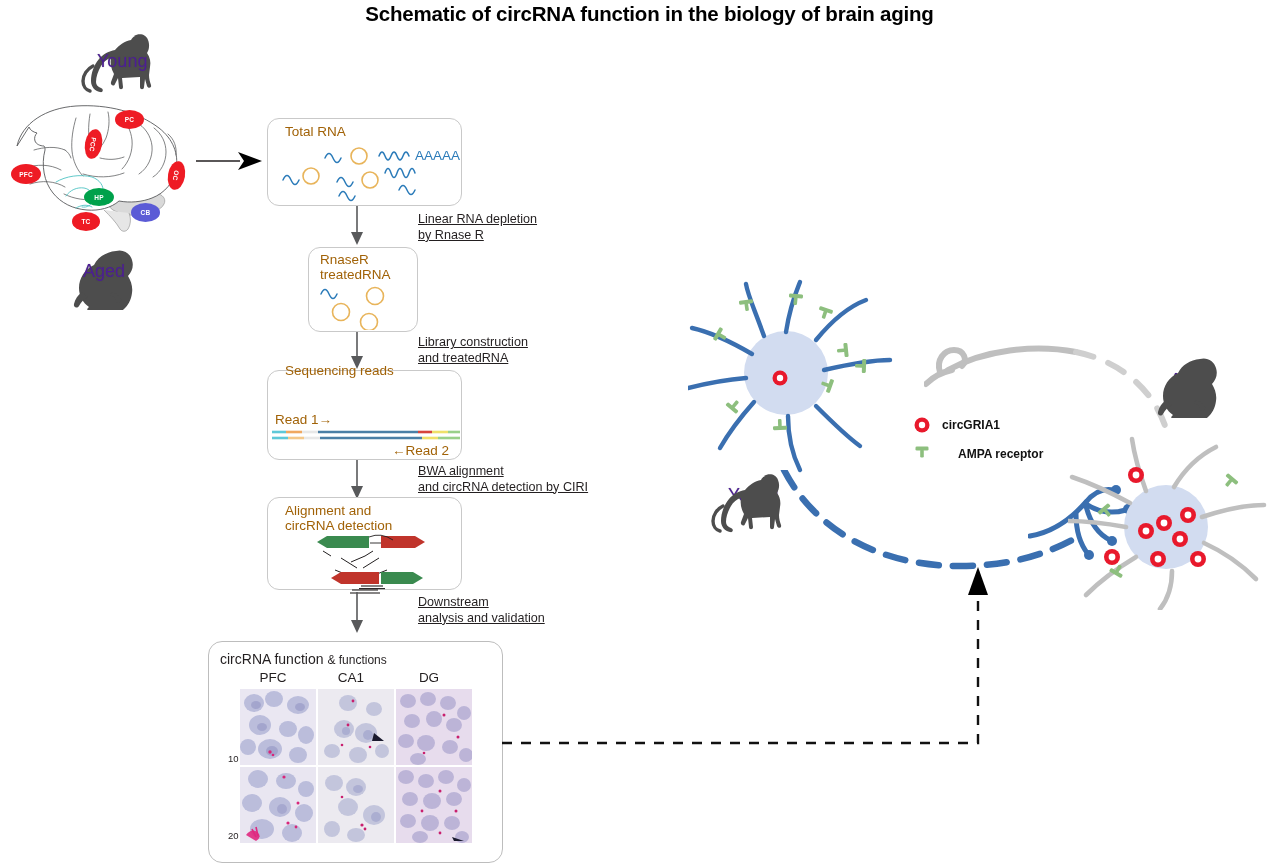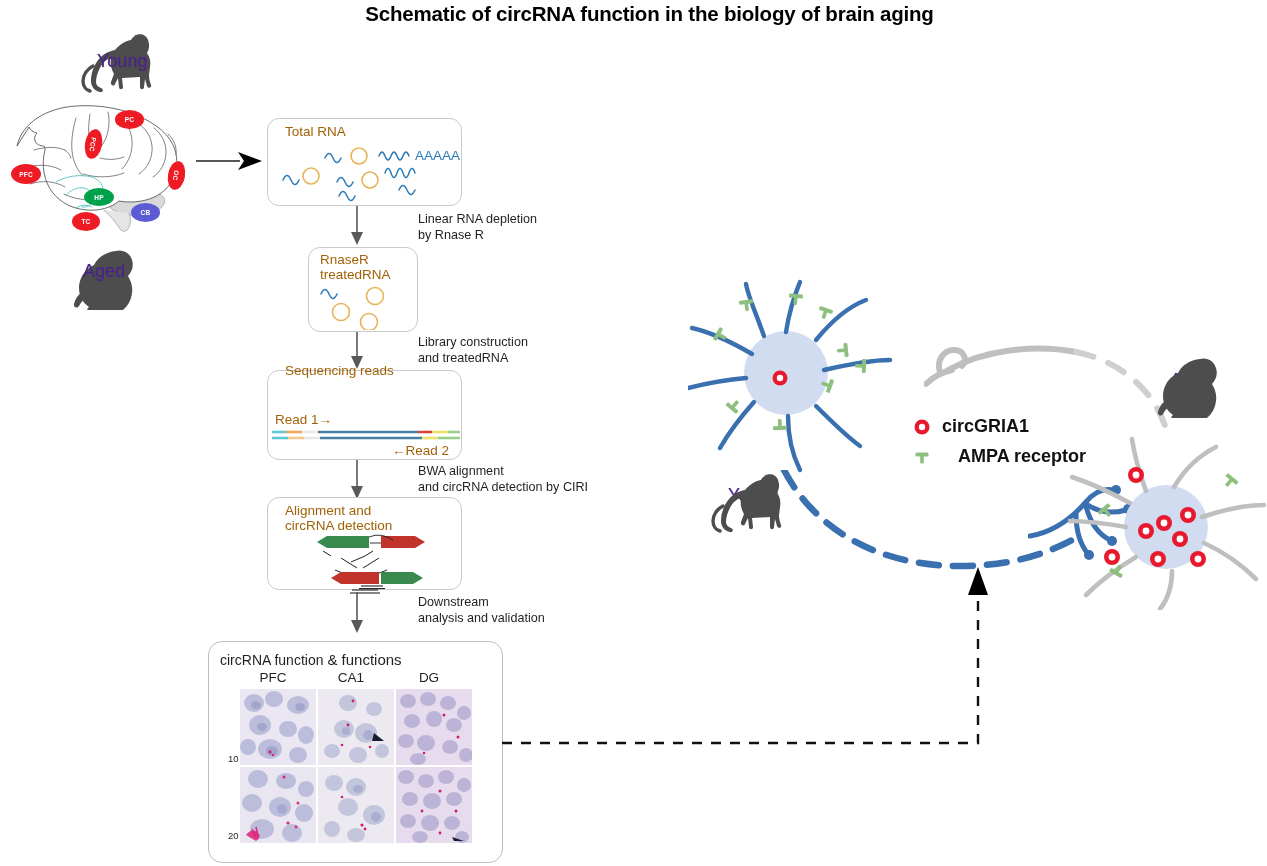--- a/index.html
+++ b/index.html
@@ -9,40 +9,40 @@
   #figure-title{
     left:0;top:2px;width:1267px;text-align:center;
     font-size:20.5px;font-weight:bold;letter-spacing:-0.2px;color:#000;margin-left:16px;
   }
   
   .flowbox{
     border:1px solid #c9c9c9;border-radius:12px;background:#fff;
     box-sizing:border-box;
   }
   .boxlabel{font-size:13.5px;color:#a16207;line-height:1.12;}
-  .sidenote{font-size:12.6px;color:#231f20;line-height:1.25;white-space:pre-line;}
+  .sidenote{font-size:12.6px;color:#231f20;line-height:1.25;white-space:pre-line;text-decoration:underline;}
   
   .region{
     border-radius:50%;display:flex;align-items:center;justify-content:center;
     color:#fff;font-size:6.5px;font-weight:bold;letter-spacing:0.2px;
   }
   
   #micro-panel{
     left:208px;top:641px;width:295px;height:222px;
     border:1.4px solid #bdbdbd;border-radius:14px;background:#fff;box-sizing:border-box;
   }
   #micro-title{left:220px;top:651px;font-size:14px;color:#231f20;}
   .micro-col-head{font-size:13.5px;color:#231f20;text-align:center;}
   .micro-row-label{
     font-size:9.5px;color:#231f20;transform:rotate(-90deg);
     transform-origin:left top;white-space:nowrap;
   }
   .micro-img{position:absolute;overflow:hidden;}
   
-  .legend-text{font-size:18px;font-weight:bold;color:#111;}
+  .legend-text{font-size:12px;font-weight:bold;color:#111;}
   
   .monkey-label{
     position:absolute;color:#4c1d95;font-size:18px;font-weight:normal;
     text-shadow:0 0 1px rgba(70,70,70,.6);
   }
 </style>
 </head>
 <body>
 
 <div class="abs" id="figure-title">Schematic of circRNA function in the biology of brain aging</div>
@@ -237,21 +237,21 @@
 <svg class="abs" style="left:349px;top:592px;" width="16" height="42" viewBox="0 0 16 42">
   <line x1="8" y1="0" x2="8" y2="30" stroke="#58595b" stroke-width="1.6"></line>
   <path d="M2 28 L8 41 L14 28 Z" fill="#58595b"></path>
 </svg>
 <div class="abs sidenote" style="left:418px;top:595px;">Downstream
 analysis and validation</div>
 
 <div class="abs" id="micro-panel"></div>
 <div class="abs" id="micro-title">
   <span>circRNA function</span>
-  <span style="font-size:15px;">&amp; functions</span>
+  <span style="font-size:12px;">&amp; functions</span>
 </div>
 
 <div class="abs micro-col-head" style="left:242px;top:670px;width:62px;">PFC</div>
 <div class="abs micro-col-head" style="left:320px;top:670px;width:62px;">CA1</div>
 <div class="abs micro-col-head" style="left:398px;top:670px;width:62px;">DG</div>
 
 <div class="abs" style="left:228px;top:748px;">
   <span class="micro-row-label">10 yrs</span>
 </div>
 <div class="abs" style="left:228px;top:825px;">

